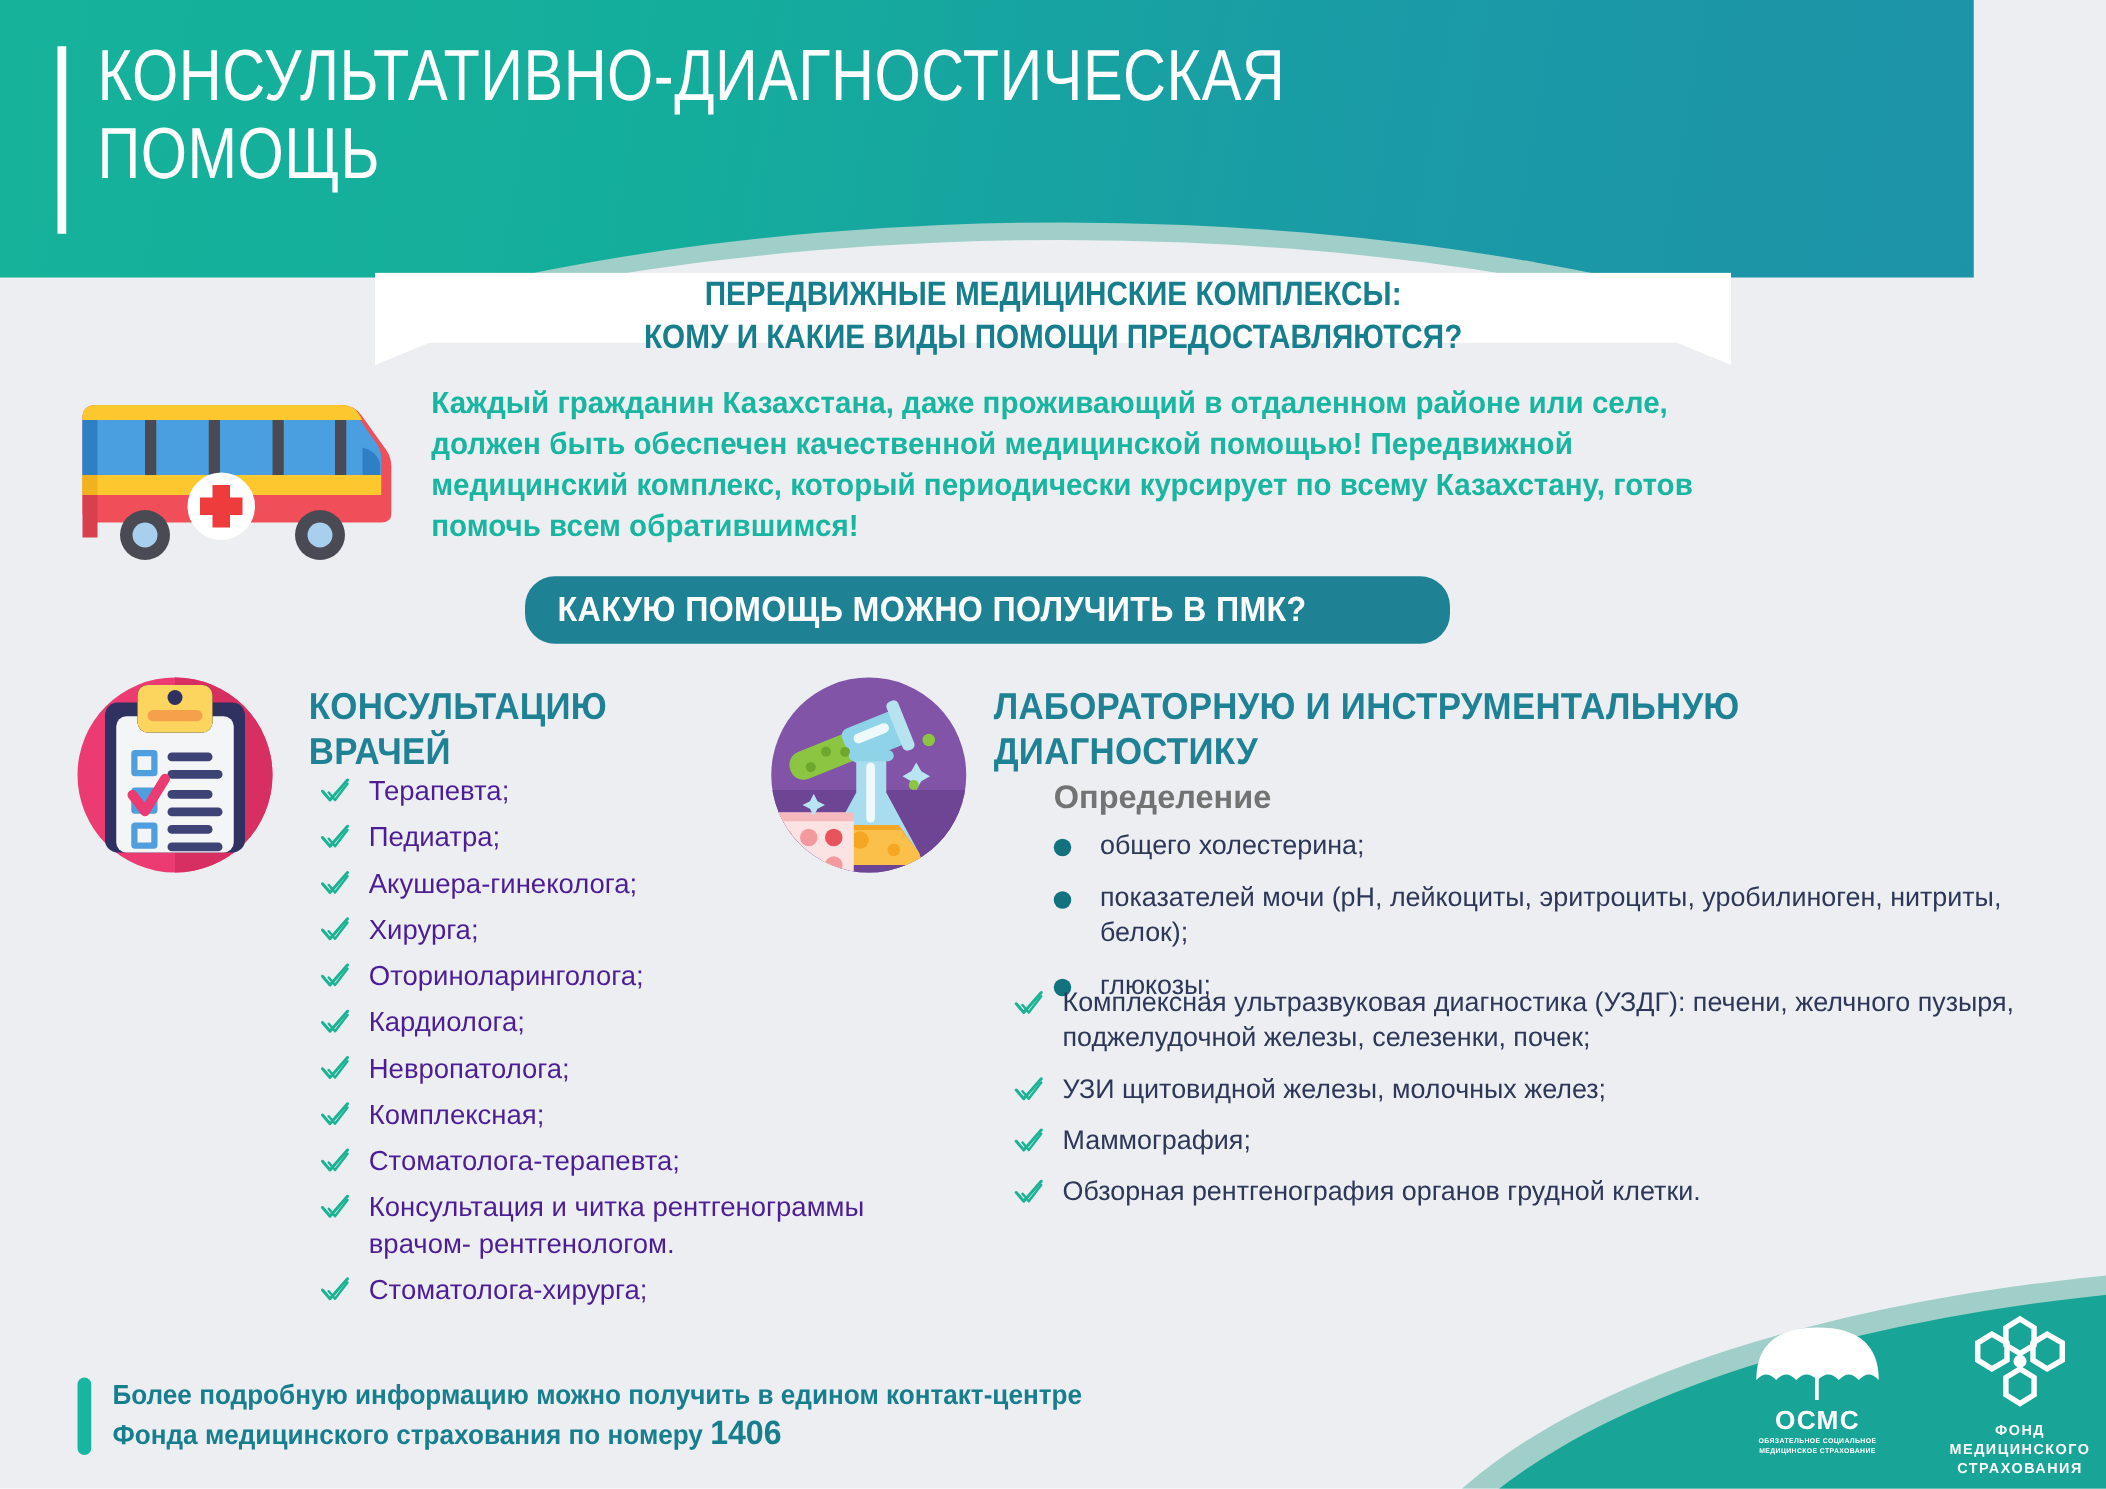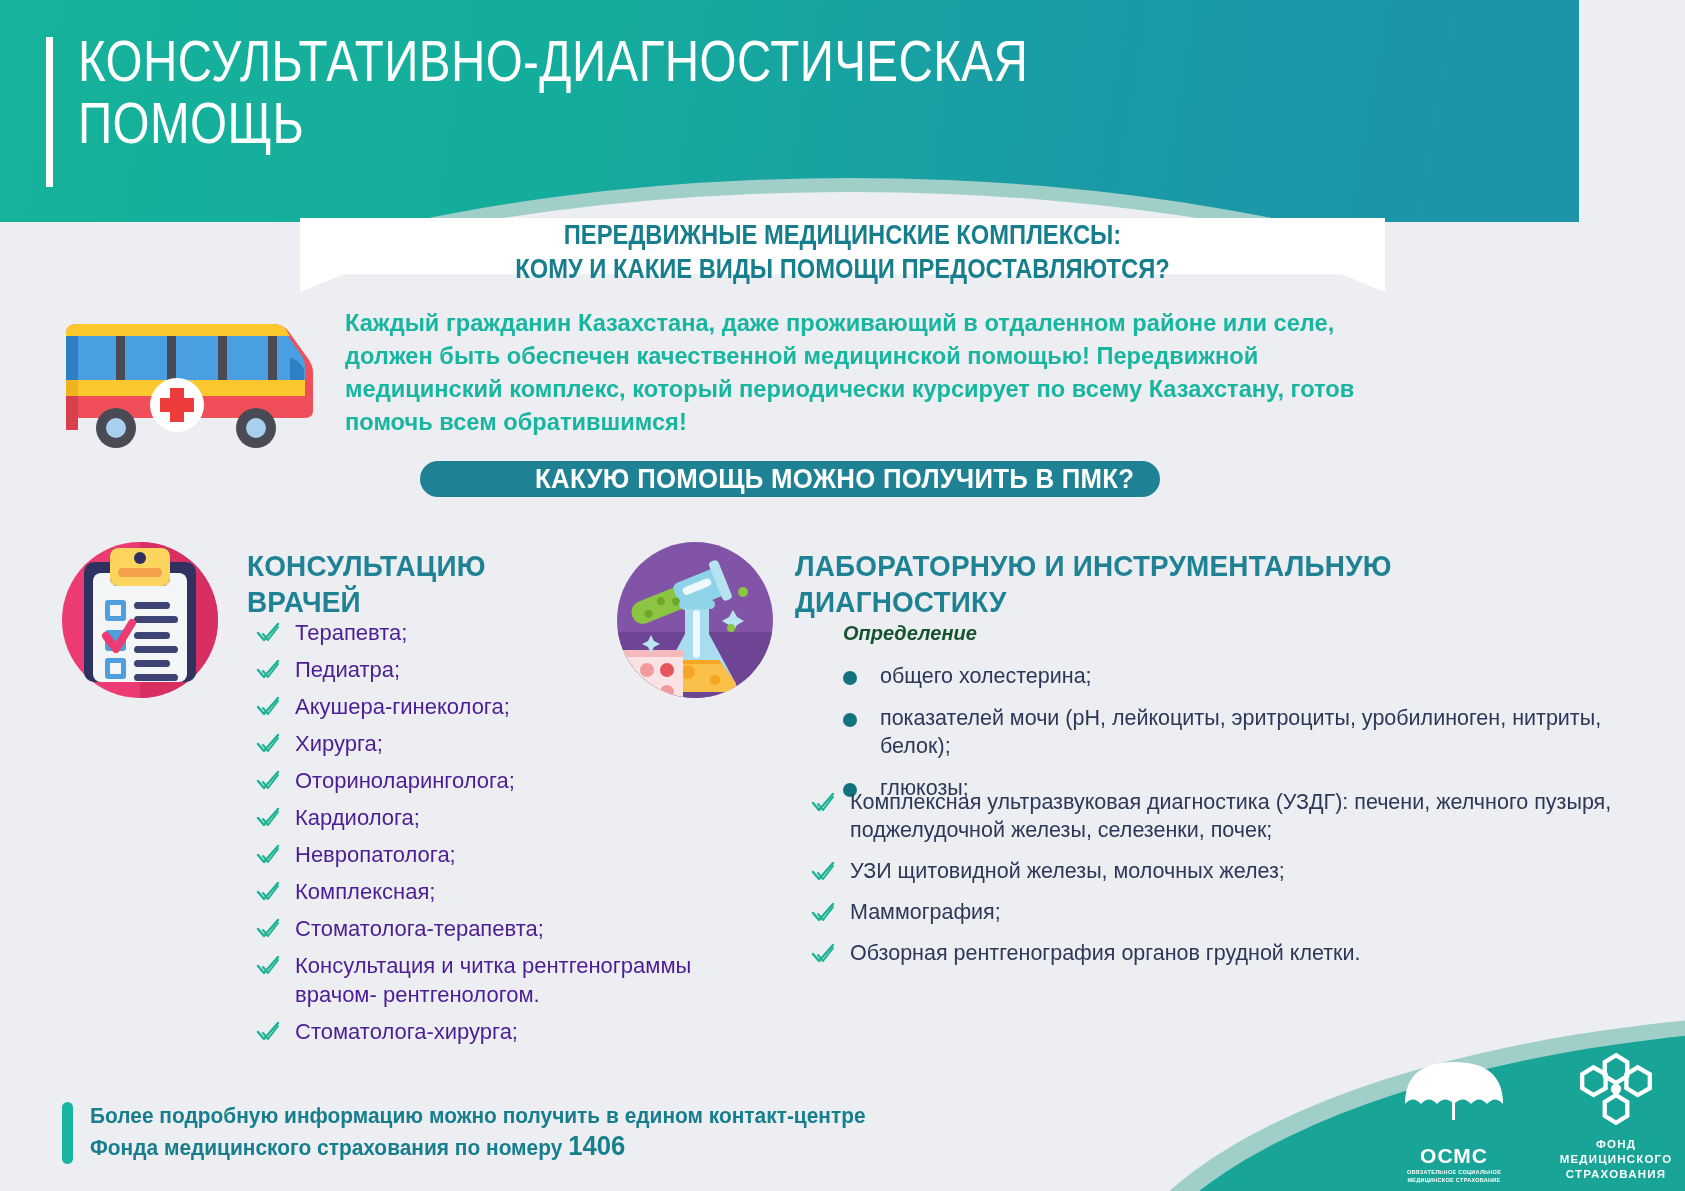--- a/index.html
+++ b/index.html
@@ -115,26 +115,26 @@
     transform: scaleX(0.965);
     transform-origin: left top;
   }
 
   
   .pill {
     position: absolute;
     left: 420px;
     top: 461px;
     width: 740px;
-    height: 36px;
+    height: 54px;
     background: #1e8194;
     border-radius: 24px;
     display: flex;
     align-items: center;
-    justify-content: flex-end;
+    justify-content: flex-start;
   }
   .pill-label {
     color: #ffffff;
     font-size: 28px;
     font-weight: bold;
     letter-spacing: 0.3px;
     transform: scaleX(0.92);
   }
 
   
@@ -182,24 +182,23 @@
     left: 6px;
     top: 4px;
     width: 24px;
     height: 22px;
   }
 
   .sub-head {
     position: absolute;
     left: 228px;
     top: 82px;
-    color: #14532d;
-    font-size: 20px;
-    font-weight: bold;
-    font-style: italic;
+    color: #737373;
+    font-size: 26px;
+    font-weight: bold;
   }
   .bullets {
     position: absolute;
     left: 228px;
     top: 122px;
     width: 790px;
   }
   .bullets li {
     position: relative;
     padding-left: 37px;
@@ -280,21 +279,21 @@
     top: 1058px;
     width: 112px;
     height: 118px;
     text-align: center;
   }
   .logo-osms .word {
     color: #ffffff;
     font-size: 21px;
     font-weight: bold;
     letter-spacing: 1px;
-    margin-top: 20px;
+    margin-top: 0;
   }
   .logo-osms .sub {
     color: #ffffff;
     font-size: 5.5px;
     font-weight: bold;
     line-height: 8px;
     letter-spacing: 0.3px;
     white-space: pre-line;
   }
   .logo-fond {

